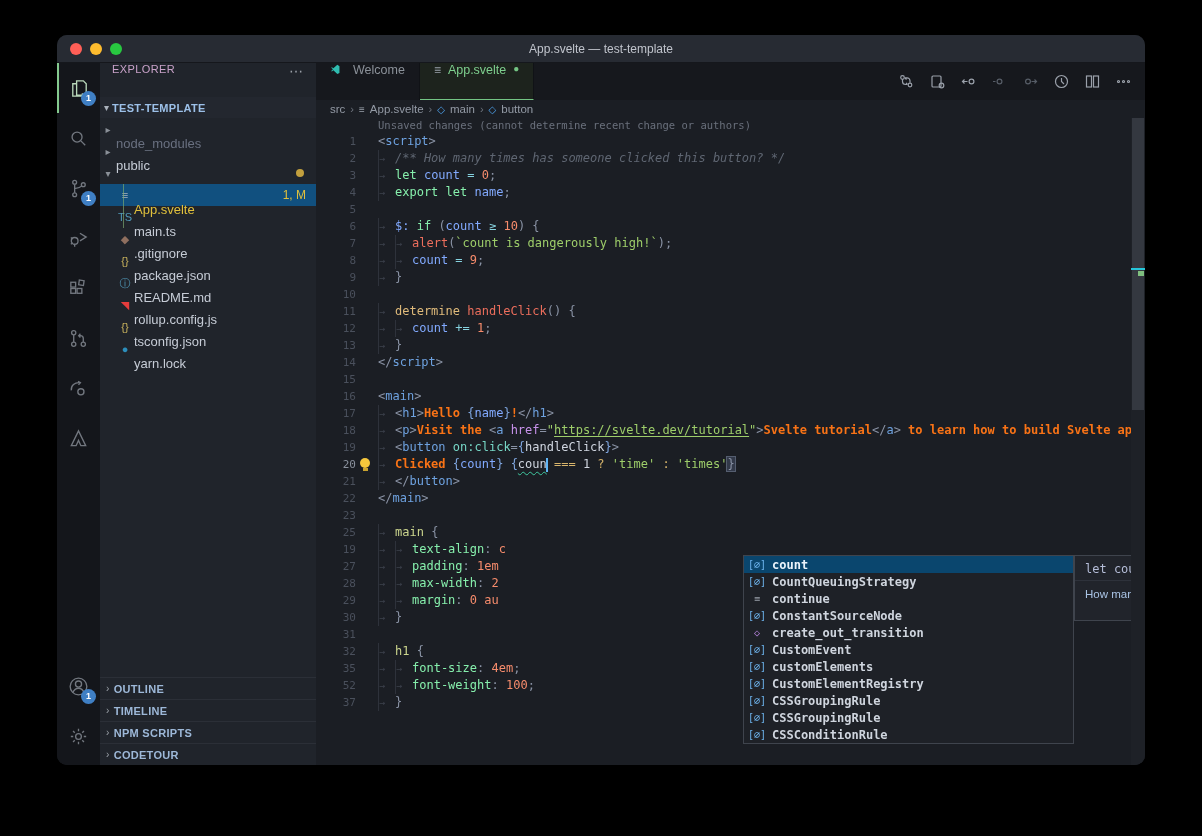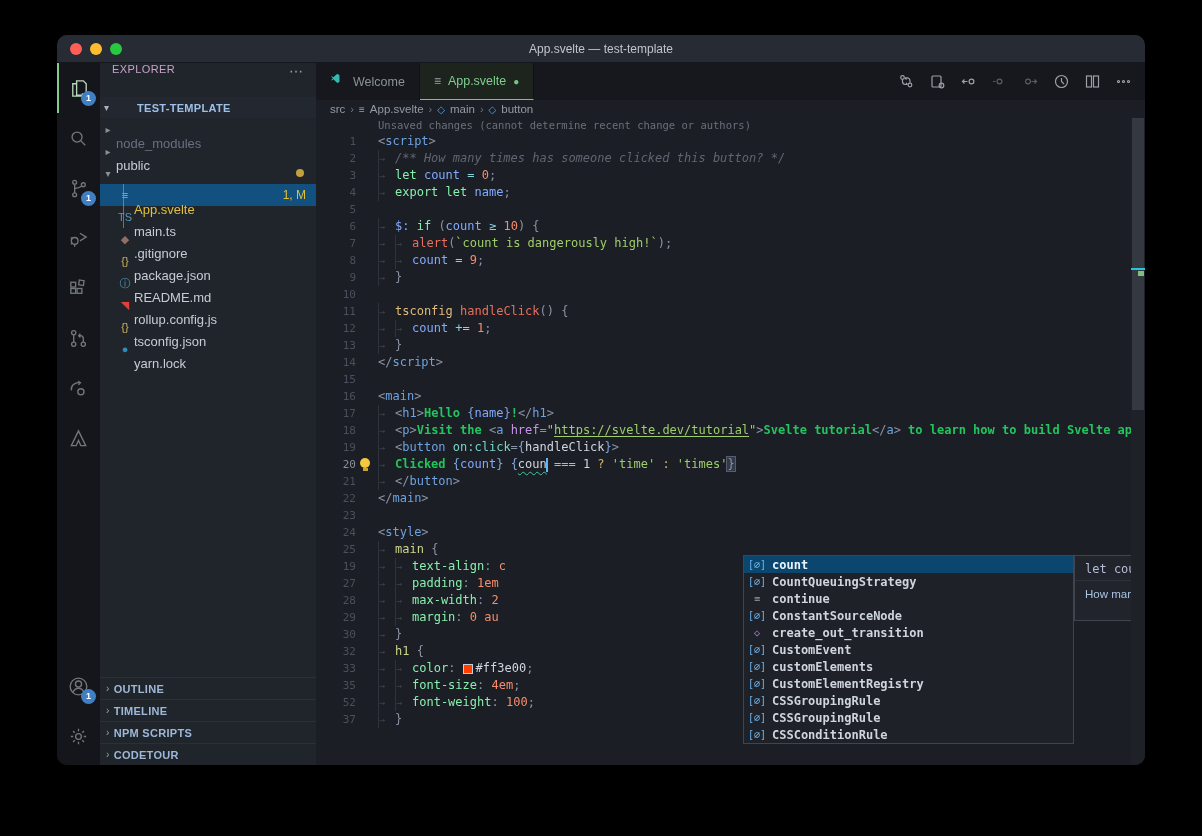--- a/index.html
+++ b/index.html
@@ -26,39 +26,39 @@
     background:#3f7fc4;color:#fff;font-size:9px;line-height:15px;text-align:center;font-weight:700;}
   #act-bottom{position:absolute;left:0;bottom:4px;width:43px;}
 
   
   #sidebar{position:absolute;left:43px;top:28px;width:216px;bottom:0;background:#20242b;}
   #explorer-head{height:34px;display:flex;align-items:flex-start;padding:0 12px;}
   #explorer-title{flex:1;font-size:11px;letter-spacing:.4px;color:#c9a2c9;}
   #explorer-more{color:#9aa0a8;font-size:14px;letter-spacing:1px;cursor:pointer;}
   #section-head{height:21px;display:flex;align-items:center;gap:3px;padding:0 4px;background:#23272f;}
   #section-chevron{color:#aab1bb;font-size:10px;}
-  #section-title{font-size:11px;font-weight:700;color:#9cc0e8;letter-spacing:.3px;margin-left:25px;}
+  #section-title{font-size:11px;font-weight:700;color:#9cc0e8;letter-spacing:.3px;}
   #filetree{position:relative;}
   .frow{height:22px;display:flex;align-items:center;font-size:13px;color:#c6ccd6;cursor:pointer;position:relative;}
   .frow .chev{width:16px;text-align:center;color:#8a9098;font-size:10px;flex:none;}
   .frow .ficon{width:18px;flex:none;text-align:center;font-size:11px;}
   .frow .flabel{flex:1;white-space:nowrap;overflow:hidden;margin-top:28px;}
   .frow .fbadge{margin-right:10px;font-size:12px;}
   .frow.sel{background:#11507f;}
   .guide{position:absolute;left:23px;top:0;bottom:0;width:1px;background:#7fae72;opacity:.65;}
   .dotbadge{width:8px;height:8px;border-radius:50%;background:#c2a03e;margin-right:12px;}
   #bottom-sections{position:absolute;left:0;bottom:0;width:100%;}
   .bsec{height:22px;display:flex;align-items:center;gap:4px;padding:0 6px;border-top:1px solid #2b2f37;
     font-size:11px;font-weight:700;color:#9db8d8;letter-spacing:.3px;cursor:pointer;background:#20242b;}
   .bsec .chev{color:#9aa0a8;font-weight:400;font-size:10px;}
 
   
   #editorgroup{position:absolute;left:259px;top:28px;right:0;bottom:0;background:#1b1e24;}
   #tabstrip{position:absolute;left:0;top:0;right:0;height:37px;background:#16181d;display:flex;}
-  .tab{height:100%;display:flex;align-items:center;gap:7px;padding:0 14px;font-size:12.5px;
+  .tab{height:100%;display:flex;align-items:flex-start;gap:7px;padding:0 14px;font-size:12.5px;
     color:#8b9199;cursor:pointer;border-right:1px solid #101216;}
   .tab.active{background:#1d231d;color:#7ecf8e;border-bottom:1.5px solid #74c584;}
   .tab .ticon{font-size:12px;color:#9aa1ab;}
   .tab .mdot{color:#74c584;font-size:10px;}
   #toolbar{position:absolute;right:6px;top:0;height:37px;display:flex;align-items:center;}
   .tbi{width:31px;height:26px;display:flex;align-items:center;justify-content:center;cursor:pointer;}
   .tbi svg{width:17px;height:17px;stroke:#9aa0aa;fill:none;stroke-width:1.2;}
   .tbi.dim svg{stroke:#565c66;}
   #breadcrumb{position:absolute;left:0;top:37px;right:0;height:18px;display:flex;align-items:center;
     padding-left:14px;font-size:11.5px;color:#939aa5;gap:5px;background:#1b1e24;}
@@ -73,21 +73,21 @@
   .lnum{width:40px;flex:none;text-align:right;color:#4a505c;font-size:11px;
     font-family:"DejaVu Sans Mono",monospace;}
   .lnum.cur{color:#8a919d;}
   .ltext{flex:1;padding-left:22px;font-family:"DejaVu Sans Mono",monospace;color:#c7cdd8;font-weight:500;}
   .tabc{display:inline-block;width:17px;border-left:1px solid #2e323b;color:#3d424d;font-size:10px;}
   .tabg{display:inline-block;width:17px;border-left:1px solid #2e323b;}
   .t-kw{color:#86efac;} .t-kwgold{color:#e0bb7b;} .t-var{color:#82aaff;} .t-num{color:#f78c6c;}
   .t-str{color:#9ece6a;} .t-cmt{color:#5f6672;font-style:italic;} .t-tag{color:#6ea2e0;}
   .t-punct{color:#8a93a5;} .t-pblue{color:#7fa6e0;} .t-fn{color:#ec6e5c;} .t-op{color:#d8b56c;}
   .t-opc{color:#86d3e0;} .t-attr{color:#76d7c6;} .t-attrp{color:#c792ea;}
-  .t-txt{color:#22c55e;font-weight:700;} .t-white{color:#d0d6e0;}
+  .t-txt{color:#f97316;font-weight:700;} .t-white{color:#d0d6e0;}
   .t-cssp{color:#86efac;} .t-csss{color:#ccd68e;} .t-pl{color:#c7cdd8;}
   .u{text-decoration:underline;text-underline-offset:2px;}
   .sq{text-decoration:underline wavy #3ec9a0 1px;text-underline-offset:3px;}
   .mb{outline:1px solid #555e70;background:#323949;}
   .cursor{display:inline-block;width:2px;height:14px;background:#5fb4f5;vertical-align:middle;margin:0 -1px;}
   .swatch{display:inline-block;width:10px;height:10px;background:#ff3e00;border:1px solid #c7cdd8;
     vertical-align:middle;margin-right:3px;}
   #bulb{position:absolute;left:44px;top:2px;width:10px;height:13px;}
   #bulb .b1{width:10px;height:10px;border-radius:50%;background:#f5c73c;}
   #bulb .b2{width:5px;height:3px;background:#caa32f;margin:0 auto;}
@@ -368,42 +368,41 @@
           <div class="cl"><div class="lnum">1</div><div class="ltext"><span class="t-punct">&lt;</span><span class="t-tag">script</span><span class="t-punct">&gt;</span></div></div>
           <div class="cl"><div class="lnum">2</div><div class="ltext"><span class="tabc">→</span><span class="t-cmt">/** How many times has someone clicked this button? */</span></div></div>
           <div class="cl"><div class="lnum">3</div><div class="ltext"><span class="tabc">→</span><span class="t-kw">let </span><span class="t-var">count </span><span class="t-opc">= </span><span class="t-num">0</span><span class="t-punct">;</span></div></div>
           <div class="cl"><div class="lnum">4</div><div class="ltext"><span class="tabc">→</span><span class="t-kw">export </span><span class="t-kw">let </span><span class="t-var">name</span><span class="t-punct">;</span></div></div>
           <div class="cl"><div class="lnum">5</div><div class="ltext"><span class="tabg"></span></div></div>
           <div class="cl"><div class="lnum">6</div><div class="ltext"><span class="tabc">→</span><span class="t-var">$: </span><span class="t-kw">if </span><span class="t-punct">(</span><span class="t-var">count </span><span class="t-opc">≥ </span><span class="t-num">10</span><span class="t-punct">) </span><span class="t-punct">{</span></div></div>
           <div class="cl"><div class="lnum">7</div><div class="ltext"><span class="tabc">→</span><span class="tabc">→</span><span class="t-fn">alert</span><span class="t-punct">(</span><span class="t-str">`count is dangerously high!`</span><span class="t-punct">)</span><span class="t-punct">;</span></div></div>
           <div class="cl"><div class="lnum">8</div><div class="ltext"><span class="tabc">→</span><span class="tabc">→</span><span class="t-var">count </span><span class="t-opc">= </span><span class="t-num">9</span><span class="t-punct">;</span></div></div>
           <div class="cl"><div class="lnum">9</div><div class="ltext"><span class="tabc">→</span><span class="t-punct">}</span></div></div>
           <div class="cl"><div class="lnum">10</div><div class="ltext"><span class="tabg"></span></div></div>
-          <div class="cl"><div class="lnum">11</div><div class="ltext"><span class="tabc">→</span><span class="t-kwgold">tsconfig </span><span class="t-fn">handleClick</span><span class="t-punct">() </span><span class="t-punct">{</span></div></div>
+          <div class="cl"><div class="lnum">11</div><div class="ltext"><span class="tabc">→</span><span class="t-kwgold">determine </span><span class="t-fn">handleClick</span><span class="t-punct">() </span><span class="t-punct">{</span></div></div>
           <div class="cl"><div class="lnum">12</div><div class="ltext"><span class="tabc">→</span><span class="tabc">→</span><span class="t-var">count </span><span class="t-opc">+= </span><span class="t-num">1</span><span class="t-punct">;</span></div></div>
           <div class="cl"><div class="lnum">13</div><div class="ltext"><span class="tabc">→</span><span class="t-punct">}</span></div></div>
           <div class="cl"><div class="lnum">14</div><div class="ltext"><span class="t-punct">&lt;/</span><span class="t-tag">script</span><span class="t-punct">&gt;</span></div></div>
           <div class="cl"><div class="lnum">15</div><div class="ltext"></div></div>
           <div class="cl"><div class="lnum">16</div><div class="ltext"><span class="t-punct">&lt;</span><span class="t-tag">main</span><span class="t-punct">&gt;</span></div></div>
           <div class="cl"><div class="lnum">17</div><div class="ltext"><span class="tabc">→</span><span class="t-punct">&lt;</span><span class="t-tag">h1</span><span class="t-punct">&gt;</span><span class="t-txt">Hello </span><span class="t-pblue">{</span><span class="t-var">name</span><span class="t-pblue">}</span><span class="t-txt">!</span><span class="t-punct">&lt;/</span><span class="t-tag">h1</span><span class="t-punct">&gt;</span></div></div>
           <div class="cl"><div class="lnum">18</div><div class="ltext"><span class="tabc">→</span><span class="t-punct">&lt;</span><span class="t-tag">p</span><span class="t-punct">&gt;</span><span class="t-txt">Visit the </span><span class="t-punct">&lt;</span><span class="t-tag">a </span><span class="t-attrp">href</span><span class="t-punct">=</span><span class="t-str">"</span><span class="t-str u">https://svelte.dev/tutorial</span><span class="t-str">"</span><span class="t-punct">&gt;</span><span class="t-txt">Svelte tutorial</span><span class="t-punct">&lt;/</span><span class="t-tag">a</span><span class="t-punct">&gt;</span><span class="t-txt"> to learn how to build Svelte apps.</span></div></div>
           <div class="cl"><div class="lnum">19</div><div class="ltext"><span class="tabc">→</span><span class="t-punct">&lt;</span><span class="t-tag">button </span><span class="t-attr">on:click</span><span class="t-punct">=</span><span class="t-pblue">{</span><span class="t-white">handleClick</span><span class="t-pblue">}</span><span class="t-punct">&gt;</span></div></div>
           <div class="cl"><div class="lnum cur">20</div><div class="ltext"><span class="tabc">→</span><span class="t-txt">Clicked </span><span class="t-pblue">{</span><span class="t-var">count</span><span class="t-pblue">}</span><span class="t-pl"> </span><span class="t-pblue">{</span><span class="t-white sq">coun</span><span class="cursor"></span><span class="t-pl"> </span><span class="t-op">=== </span><span class="t-white">1 </span><span class="t-op">? </span><span class="t-str">'time' </span><span class="t-op">: </span><span class="t-str">'times'</span><span class="t-punct mb">}</span></div><div id="bulb"><div class="b1"></div><div class="b2"></div></div></div>
           <div class="cl"><div class="lnum">21</div><div class="ltext"><span class="tabc">→</span><span class="t-punct">&lt;/</span><span class="t-tag">button</span><span class="t-punct">&gt;</span></div></div>
           <div class="cl"><div class="lnum">22</div><div class="ltext"><span class="t-punct">&lt;/</span><span class="t-tag">main</span><span class="t-punct">&gt;</span></div></div>
           <div class="cl"><div class="lnum">23</div><div class="ltext"></div></div>
-          <div class="cl"><div class="lnum">24</div><div class="ltext"><span class="t-punct">&lt;</span><span class="t-tag">style</span><span class="t-punct">&gt;</span></div></div>
           <div class="cl"><div class="lnum">25</div><div class="ltext"><span class="tabc">→</span><span class="t-csss">main </span><span class="t-punct">{</span></div></div>
           <div class="cl"><div class="lnum">19</div><div class="ltext"><span class="tabc">→</span><span class="tabc">→</span><span class="t-cssp">text-align</span><span class="t-punct">: </span><span class="t-num">c</span></div></div>
           <div class="cl"><div class="lnum">27</div><div class="ltext"><span class="tabc">→</span><span class="tabc">→</span><span class="t-cssp">padding</span><span class="t-punct">: </span><span class="t-num">1em</span></div></div>
           <div class="cl"><div class="lnum">28</div><div class="ltext"><span class="tabc">→</span><span class="tabc">→</span><span class="t-cssp">max-width</span><span class="t-punct">: </span><span class="t-num">2</span></div></div>
           <div class="cl"><div class="lnum">29</div><div class="ltext"><span class="tabc">→</span><span class="tabc">→</span><span class="t-cssp">margin</span><span class="t-punct">: </span><span class="t-num">0 au</span></div></div>
           <div class="cl"><div class="lnum">30</div><div class="ltext"><span class="tabc">→</span><span class="t-punct">}</span></div></div>
+          <div class="cl"><div class="lnum">31</div><div class="ltext"><span class="tabg"></span></div></div>
           <div class="cl"><div class="lnum">32</div><div class="ltext"><span class="tabc">→</span><span class="t-csss">h1 </span><span class="t-punct">{</span></div></div>
-          <div class="cl"><div class="lnum">33</div><div class="ltext"><span class="tabc">→</span><span class="tabc">→</span><span class="t-cssp">color</span><span class="t-punct">: </span><span class="swatch"></span><span class="t-white">#ff3e00</span><span class="t-punct">;</span></div></div>
           <div class="cl"><div class="lnum">35</div><div class="ltext"><span class="tabc">→</span><span class="tabc">→</span><span class="t-cssp">font-size</span><span class="t-punct">: </span><span class="t-num">4em</span><span class="t-punct">;</span></div></div>
           <div class="cl"><div class="lnum">52</div><div class="ltext"><span class="tabc">→</span><span class="tabc">→</span><span class="t-cssp">font-weight</span><span class="t-punct">: </span><span class="t-num">100</span><span class="t-punct">;</span></div></div>
           <div class="cl"><div class="lnum">37</div><div class="ltext"><span class="tabc">→</span><span class="t-punct">}</span></div></div>
         </div>
       <div id="suggest">
           <div class="srow sel">
             <span class="sic var">[∅]</span>
             <span>count</span>
           </div>
           <div class="srow">

